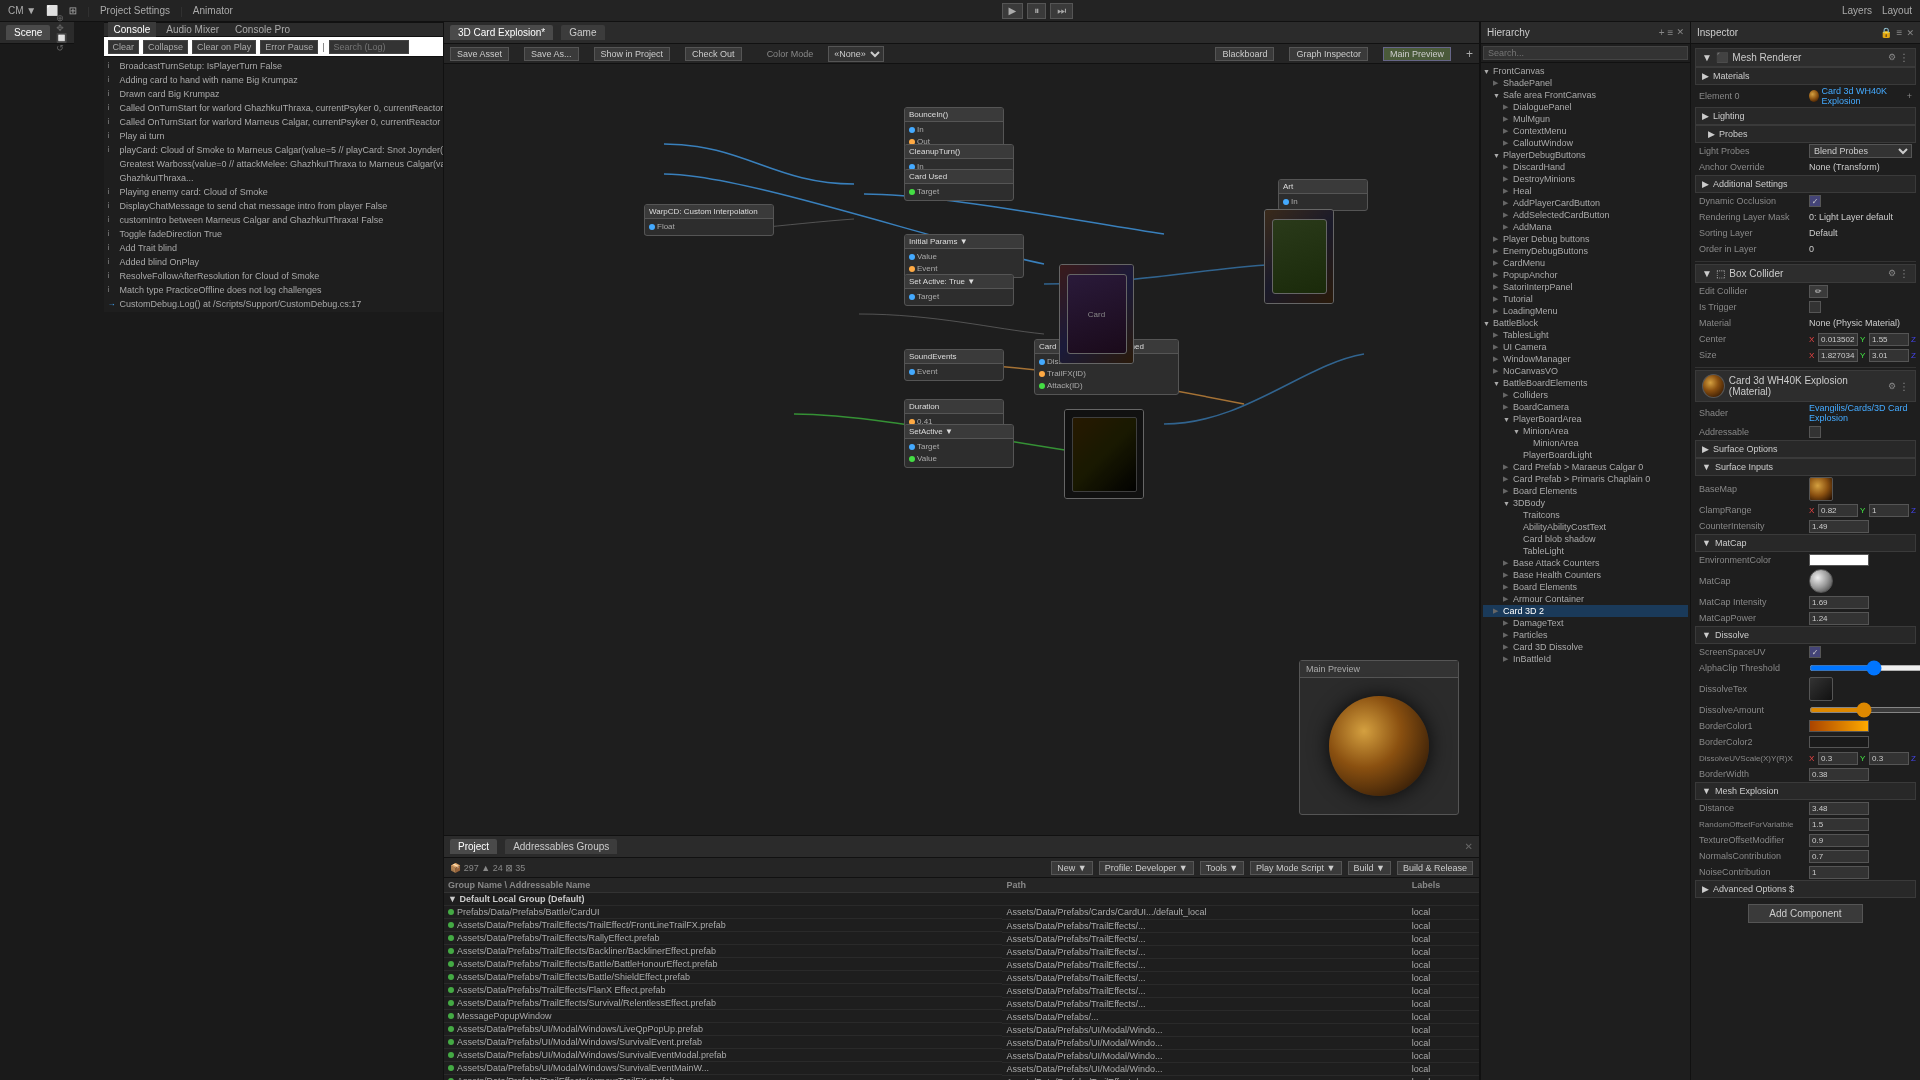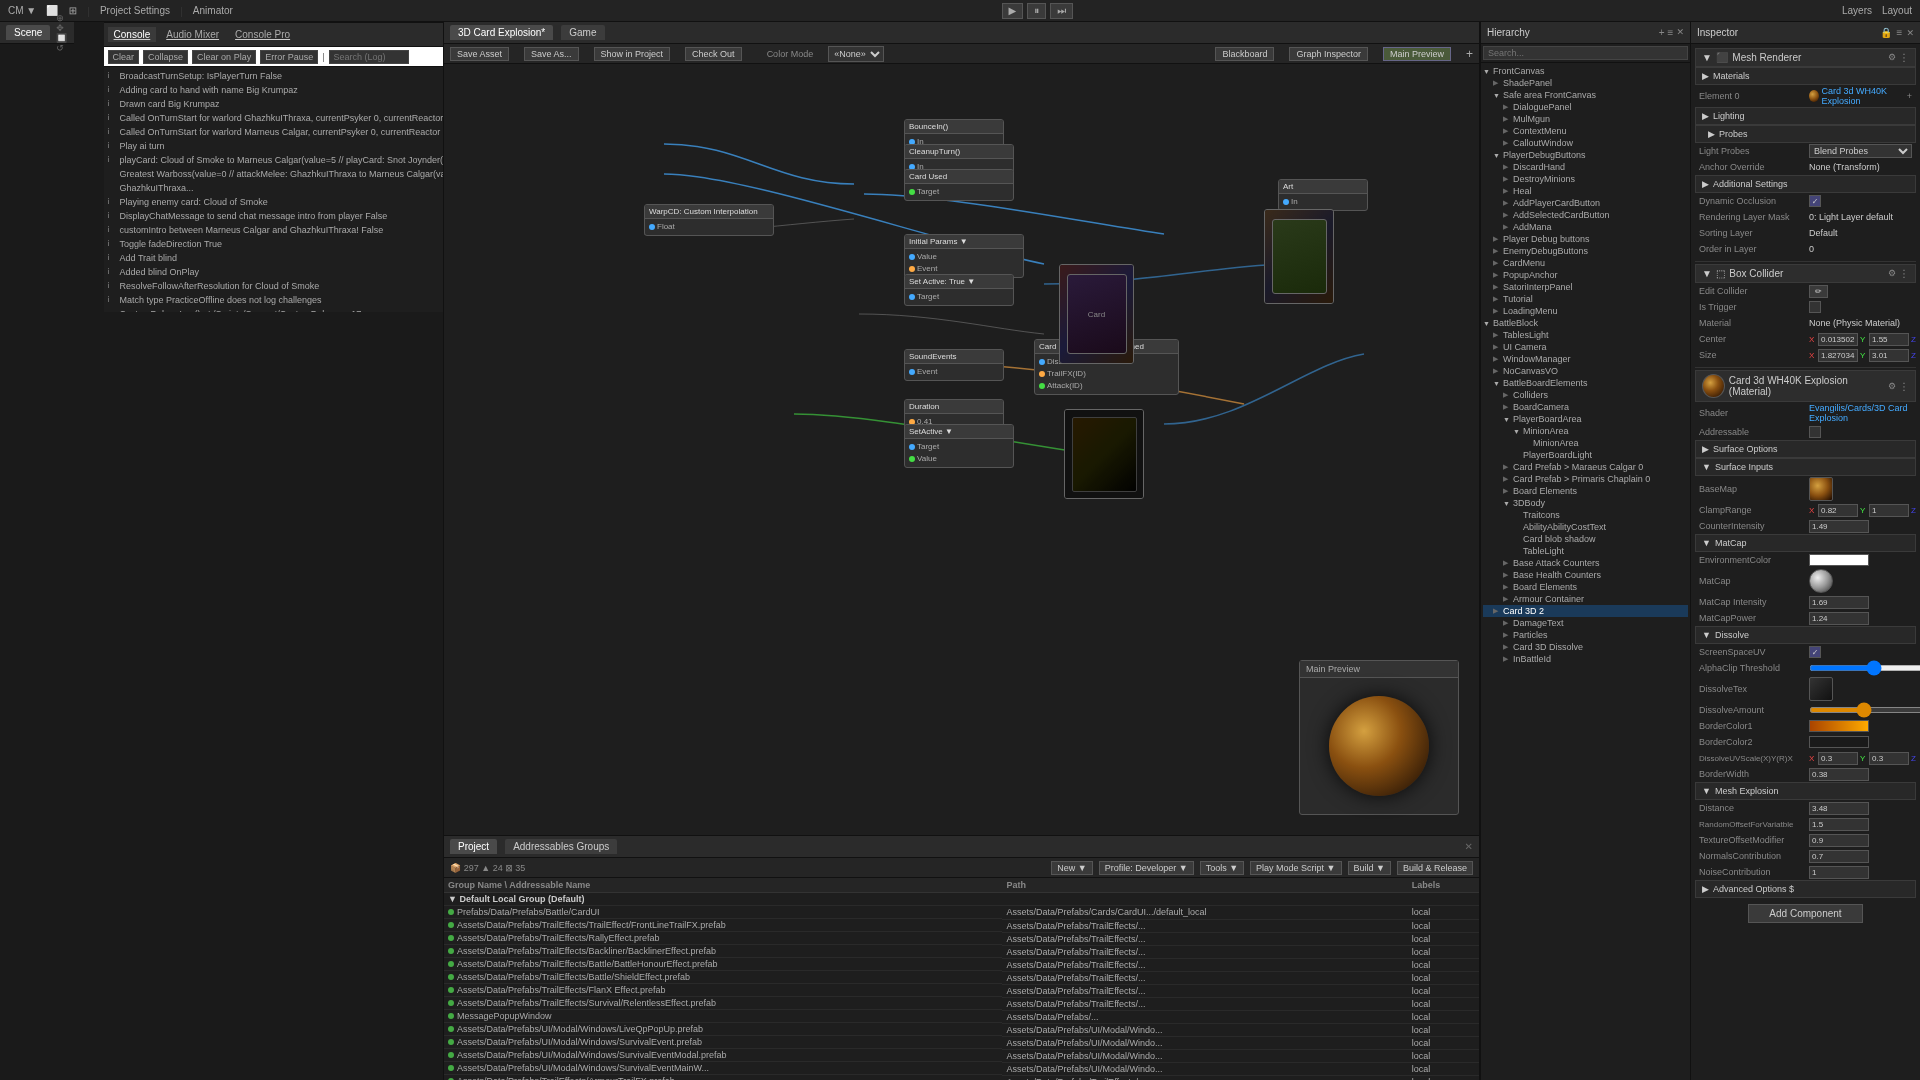--- a/index.html
+++ b/index.html
@@ -116,28 +116,27 @@
       border-top: 1px solid #111;
     }
     .console-panel {
       width: 443px;
       background: #1e1e1e;
       border-right: 1px solid #111;
       display: flex;
       flex-direction: column;
     }
     .console-header {
-      height: 24px;
+      height: 14px;
       background: #2b2b2b;
       display: flex;
       align-items: center;
       padding: 0 4px;
       gap: 4px;
       border-bottom: 1px solid #111;
-      text-decoration: underline;
     }
     .console-tab {
       padding: 2px 6px;
       font-size: 10px;
       color: #aaa;
       cursor: pointer;
     }
     .console-tab.active { color: #fff; background: #3a3a3a; }
     .console-toolbar {
       height: 20px;
@@ -665,21 +664,21 @@
         <path d="M 220,110 C 300,110 500,180 600,200" stroke="#4af" stroke-width="1.5" fill="none" opacity="0.7"></path>
         <path d="M 420,130 C 500,130 650,160 720,170" stroke="#4af" stroke-width="1.5" fill="none" opacity="0.7"></path>
         <path d="M 600,220 C 700,220 780,200 850,200" stroke="#4af" stroke-width="1.5" fill="none" opacity="0.5"></path>
         <path d="M 500,300 C 580,300 700,320 800,340" stroke="#fa4" stroke-width="1.5" fill="none" opacity="0.6"></path>
         <path d="M 350,350 C 430,350 570,380 650,390" stroke="#4d4" stroke-width="1.5" fill="none" opacity="0.6"></path>
         <path d="M 720,360 C 800,360 860,300 920,290" stroke="#4af" stroke-width="1.5" fill="none" opacity="0.5"></path>
         <path d="M 200,170 C 280,170 340,160 410,155" stroke="#888" stroke-width="1" fill="none" opacity="0.5"></path>
         <path d="M 415,250 C 490,250 550,265 600,270" stroke="#888" stroke-width="1" fill="none" opacity="0.5"></path>
       </svg>
 
-      <div class="node-box" style="left:460px;top:55px;width:100px;">
+      <div class="node-box" style="left:460px;top:43px;width:100px;">
         <div class="node-title">BounceIn()</div>
         <div class="node-body">
           <div class="node-port"><span class="port-dot blue"></span> In</div>
           <div class="node-port"><span class="port-dot orange"></span> Out</div>
         </div>
       </div>
 
       <div class="node-box" style="left:460px;top:80px;width:110px;">
         <div class="node-title">CleanupTurn()</div>
         <div class="node-body">

